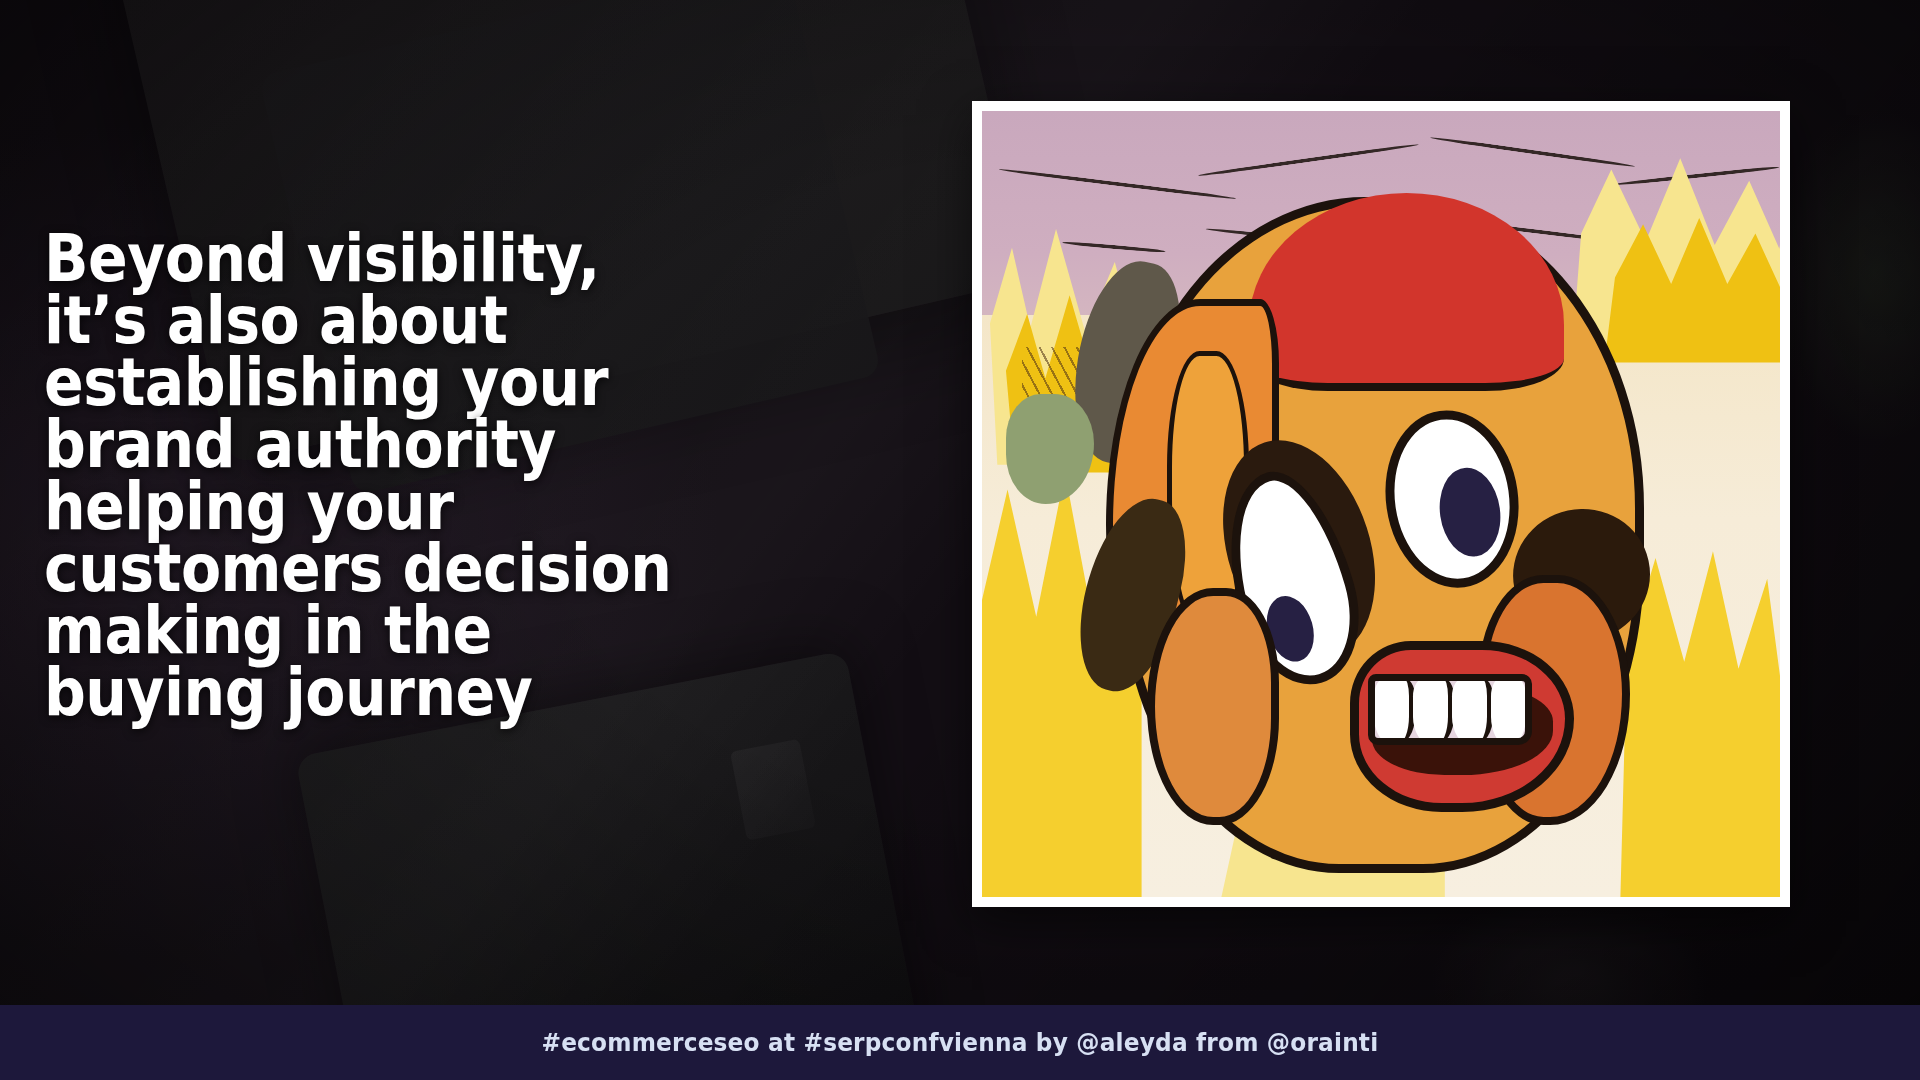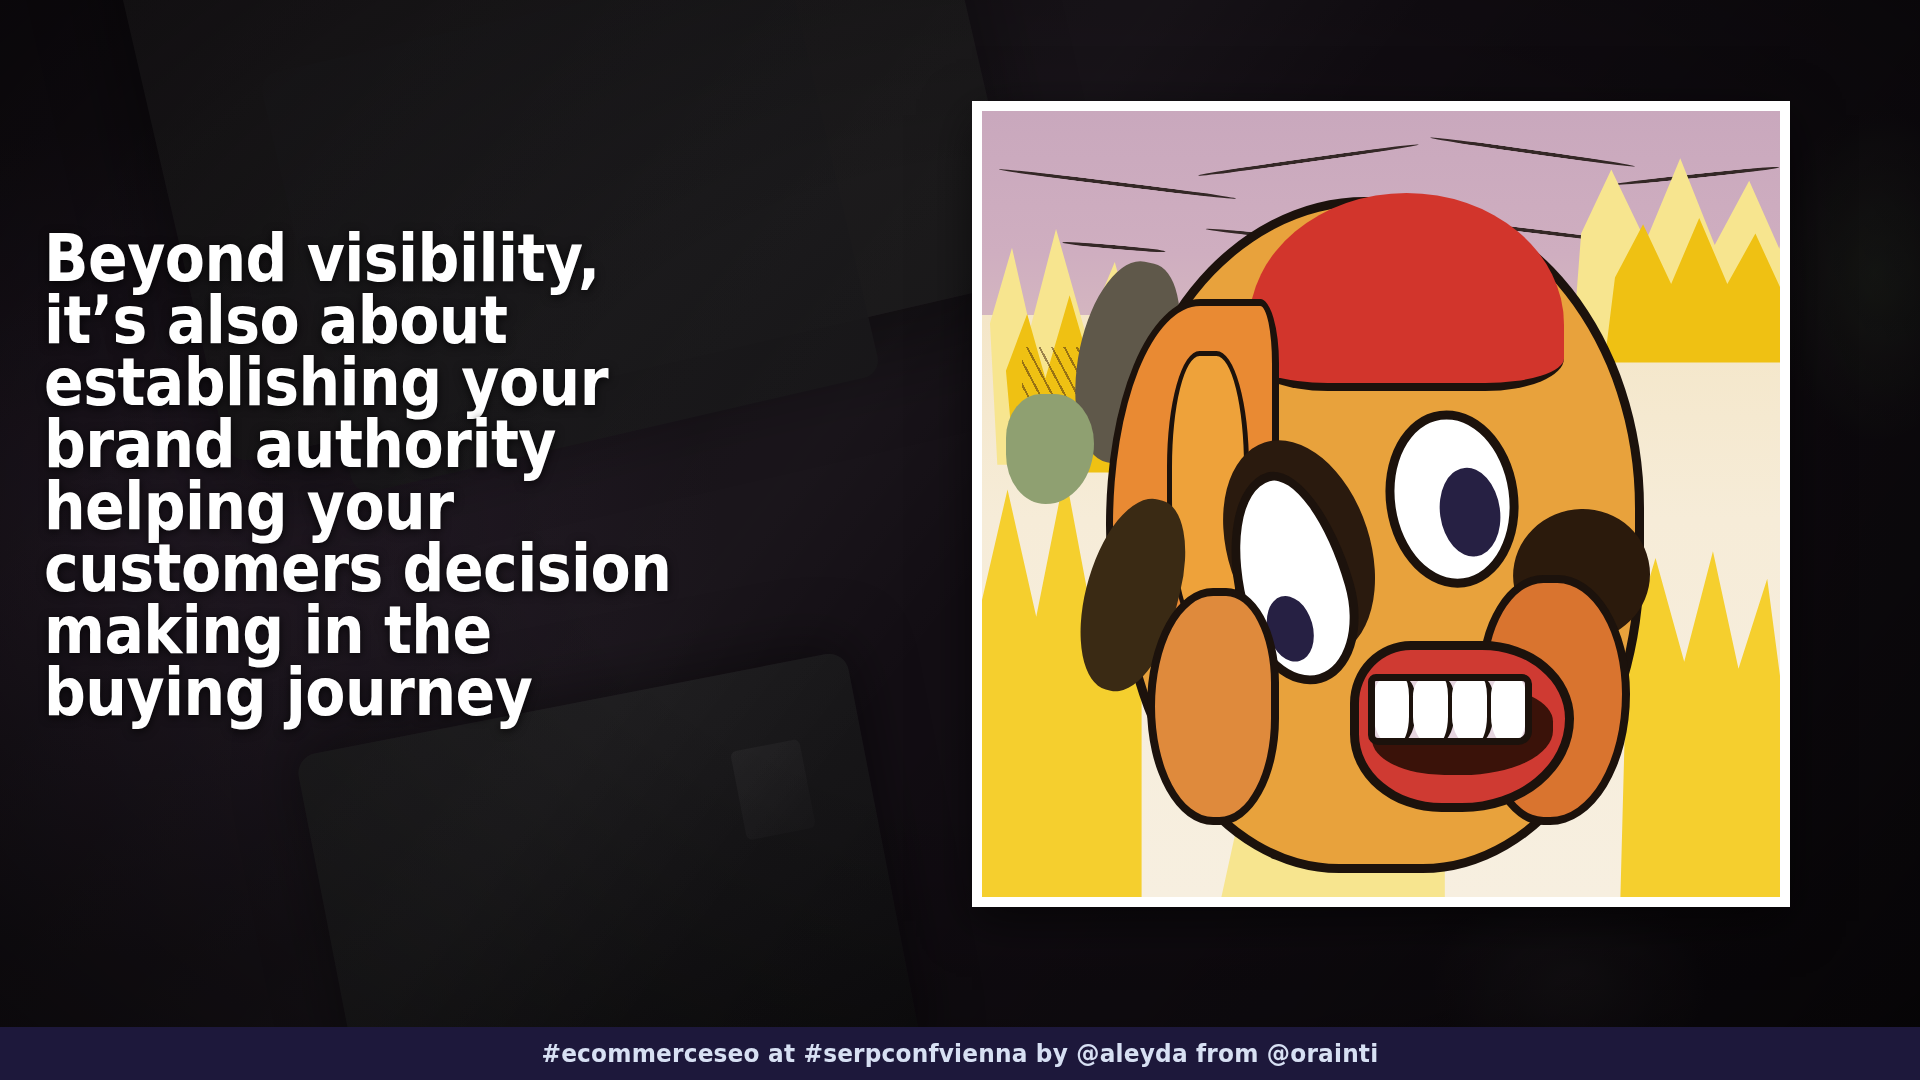--- a/index.html
+++ b/index.html
@@ -349,21 +349,21 @@
       repeating-linear-gradient(62deg, rgba(80,50,20,0.55) 0 2px, rgba(0,0,0,0) 2px 11px);
     pointer-events: none;
   }
 
   
   .footer {
     position: absolute;
     left: 0;
     right: 0;
     bottom: 0;
-    height: 53px;
+    height: 75px;
     background: #1d183b;
     display: flex;
     align-items: center;
     justify-content: center;
   }
   .footer-text {
     color: #d7e0f3;
     font-family: "DejaVu Sans", sans-serif;
     font-weight: 700;
     font-size: 25px;

